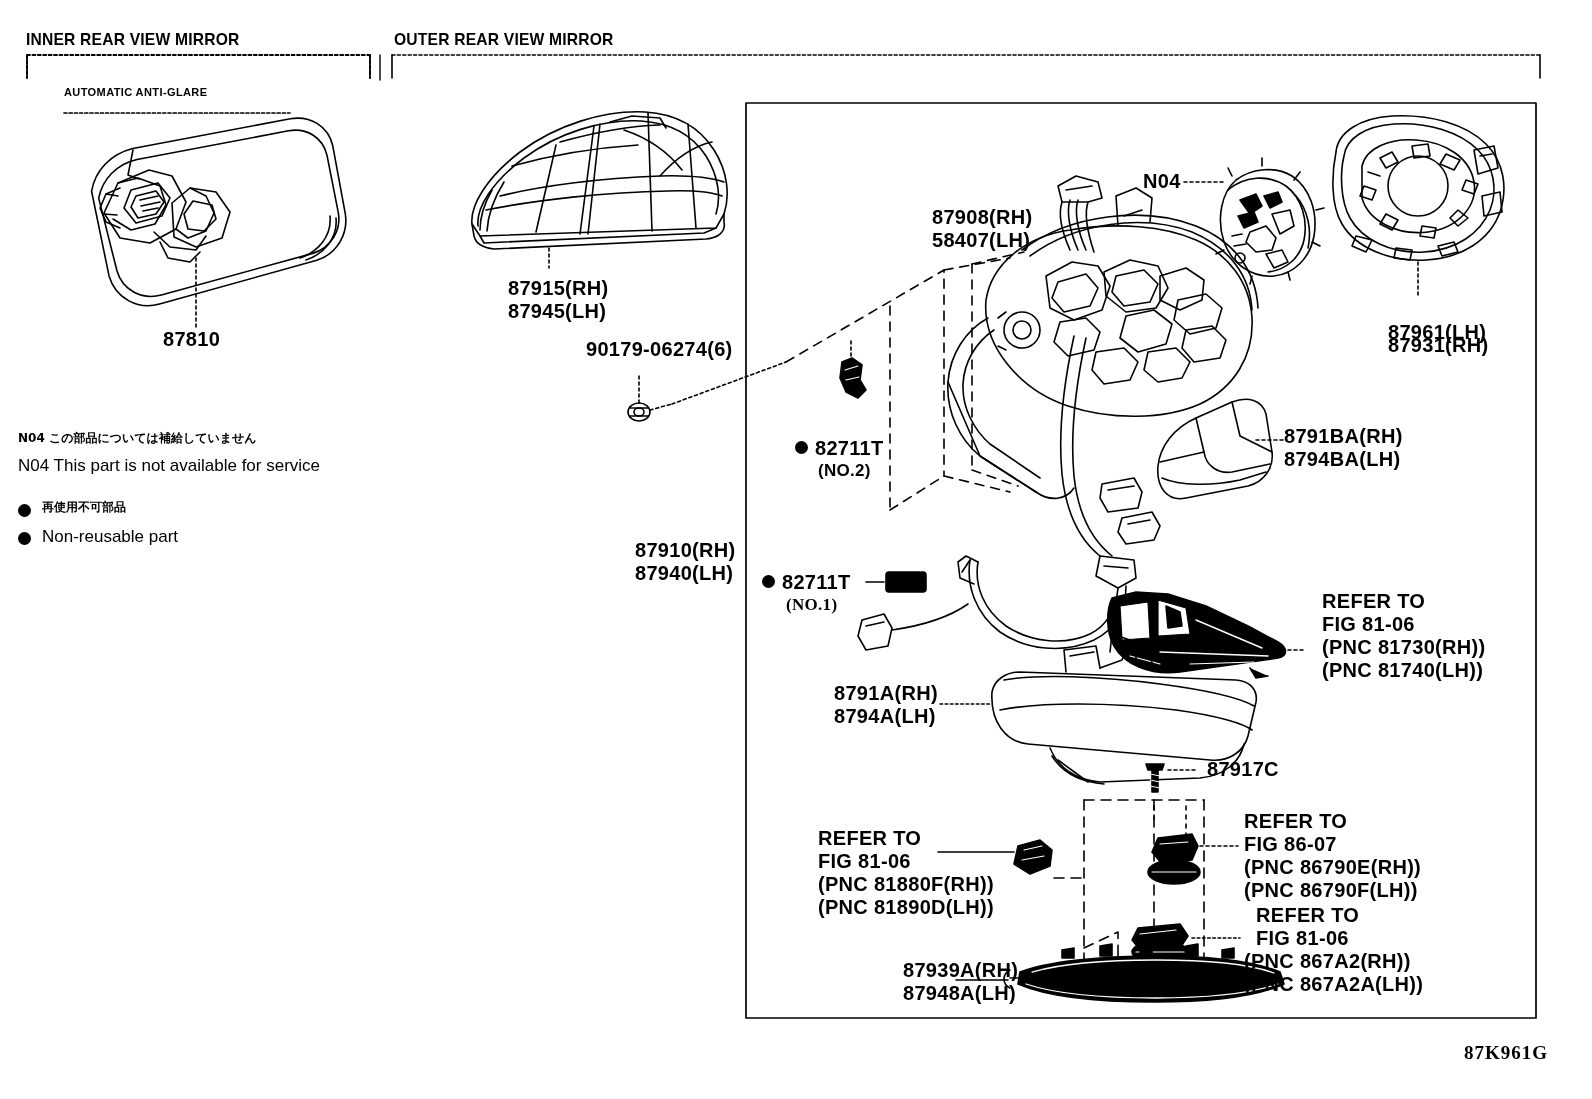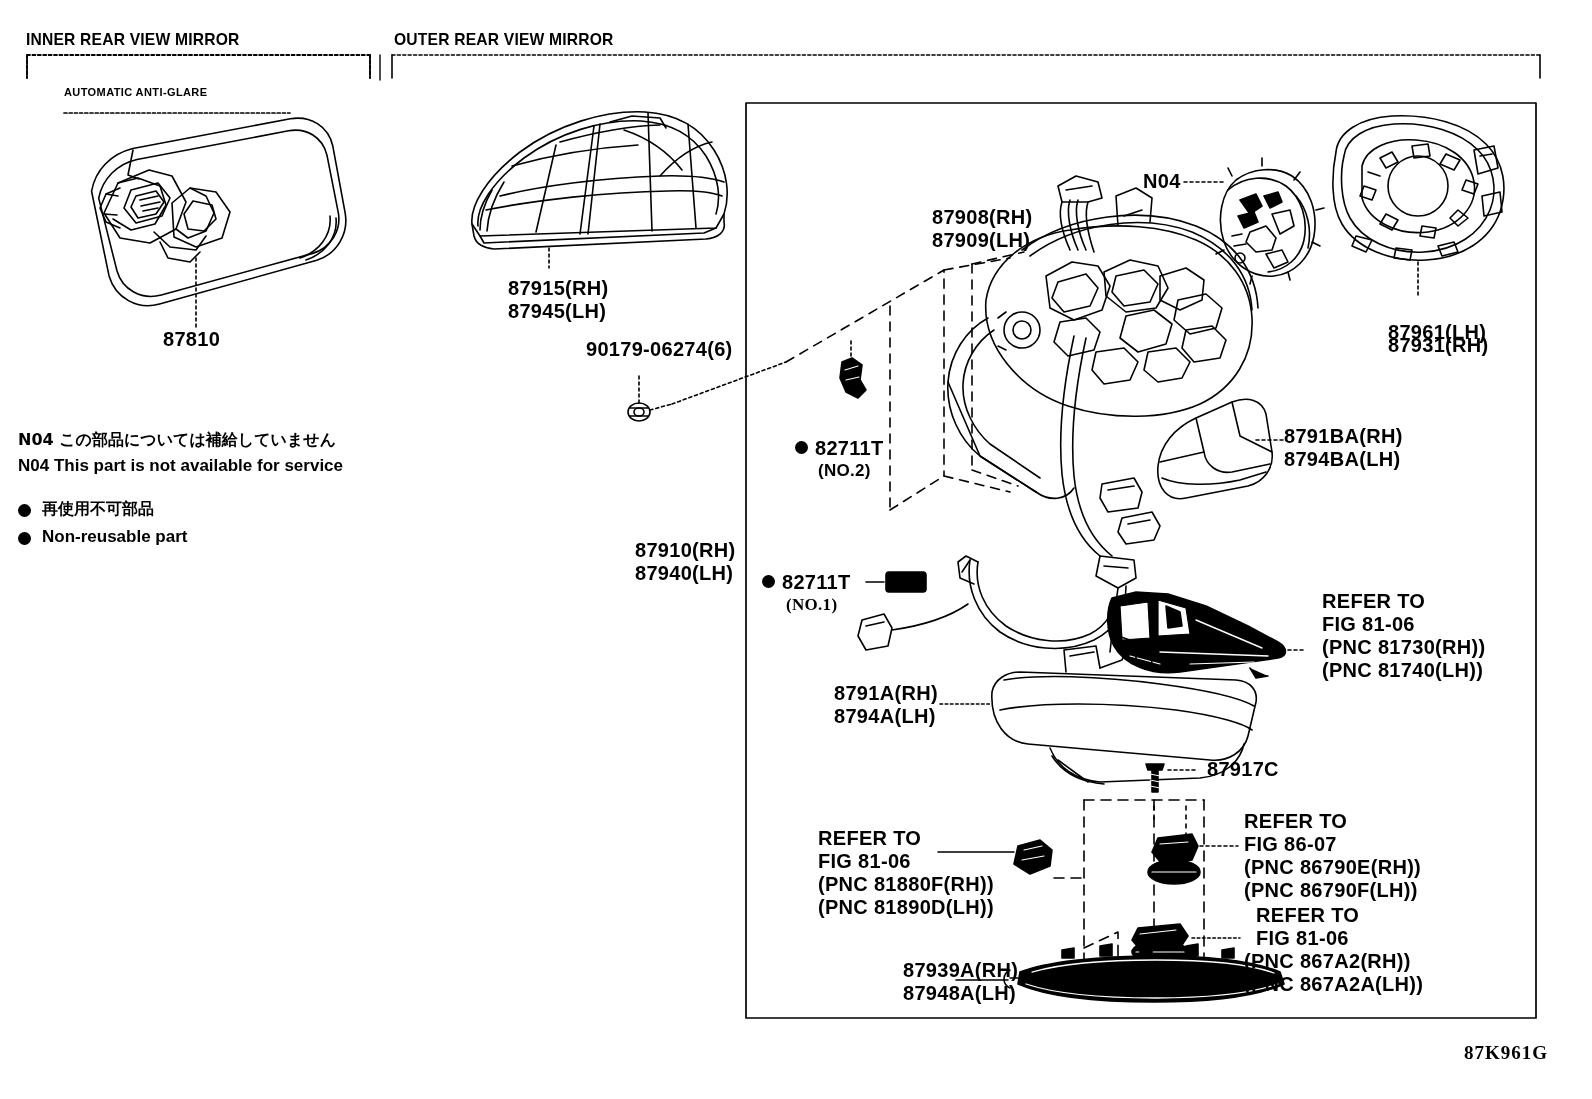--- a/index.html
+++ b/index.html
@@ -22,25 +22,25 @@
     font-weight:bold;font-size:17px;letter-spacing:.2px;white-space:pre;
     transform:scaleX(.92);transform-origin:left center;
   }
   .sub-title{
     position:absolute;font-family:"Liberation Sans",sans-serif;
     font-weight:bold;font-size:11px;letter-spacing:.4px;white-space:pre;
   }
   .pn{font-size:20px;}
   .pn-s{font-size:17px;}
   .note-jp{
-    position:absolute;font-weight:bold;font-size:16px;white-space:pre;
+    position:absolute;font-weight:bold;font-size:12px;white-space:pre;
     font-family:"DejaVu Sans",sans-serif;
   }
   .note-en{
-    position:absolute;font-weight:bold;font-size:17px;white-space:pre;
+    position:absolute;font-weight:normal;font-size:17px;white-space:pre;
     font-family:"Liberation Sans",sans-serif;
   }
   .figcode{
     position:absolute;font-family:"Liberation Serif",serif;font-weight:bold;
     font-size:19px;letter-spacing:1px;
   }
   .dot{
     position:absolute;width:13px;height:13px;border-radius:50%;background:#000;
   }
   svg{display:block;}
@@ -474,21 +474,21 @@
 <div class="lbl pn-s" style="left:818px;top:461px;">(NO.2)</div>
 
 <div class="lbl pn" style="left:635px;top:539px;">87910(RH)</div>
 <div class="lbl pn" style="left:635px;top:562px;">87940(LH)</div>
 
 <div class="dot" style="left:762px;top:575px;"></div>
 <div class="lbl pn" style="left:782px;top:571px;">82711T</div>
 <div class="lbl pn-s" style="left:786px;top:595px;font-family:Liberation Serif, serif;">(NO.1)</div>
 
 <div class="lbl pn" style="left:932px;top:206px;">87908(RH)</div>
-<div class="lbl pn" style="left:932px;top:229px;">87909(LH)</div>
+<div class="lbl pn" style="left:932px;top:229px;">58407(LH)</div>
 
 <div class="lbl pn" style="left:1143px;top:170px;text-align:right;">N04</div>
 
 <div class="lbl pn" style="left:1388px;top:298px;margin-top:36px;">87931(RH)</div>
 <div class="lbl pn" style="left:1388px;top:321px;">87961(LH)</div>
 
 <div class="lbl pn" style="left:1284px;top:425px;">8791BA(RH)</div>
 <div class="lbl pn" style="left:1284px;top:448px;">8794BA(LH)</div>
 
 <div class="lbl pn" style="left:1322px;top:590px;">REFER TO</div>

